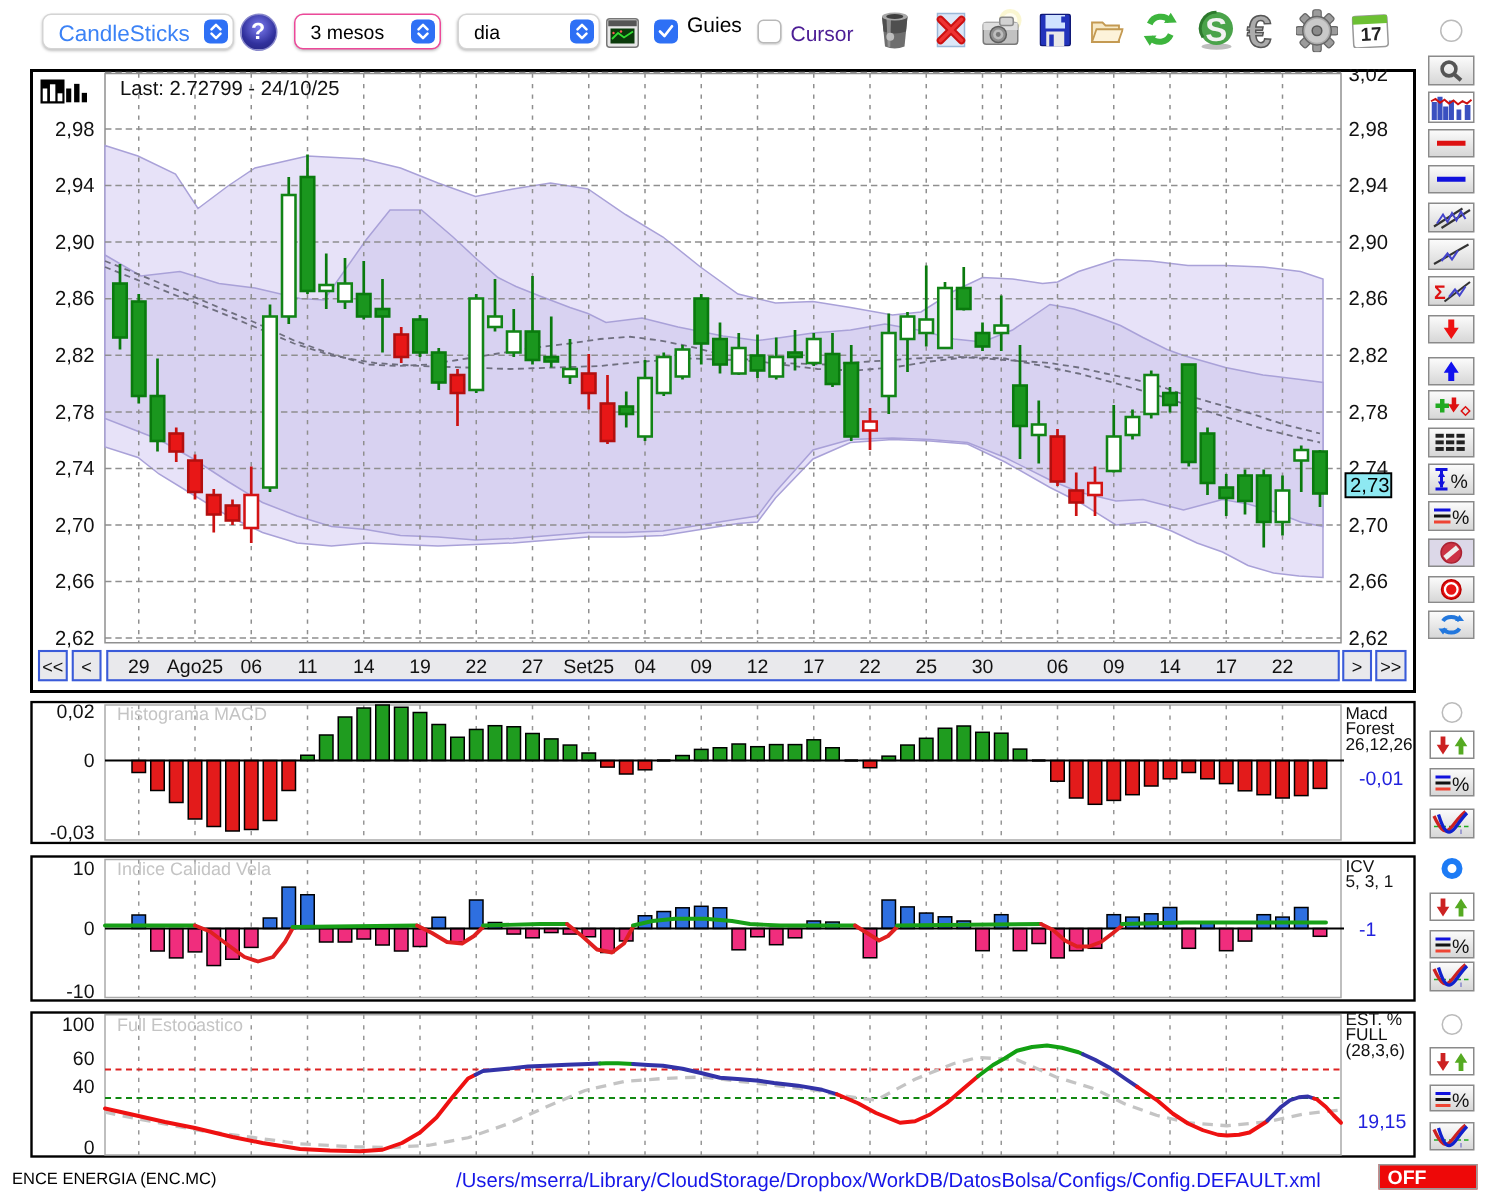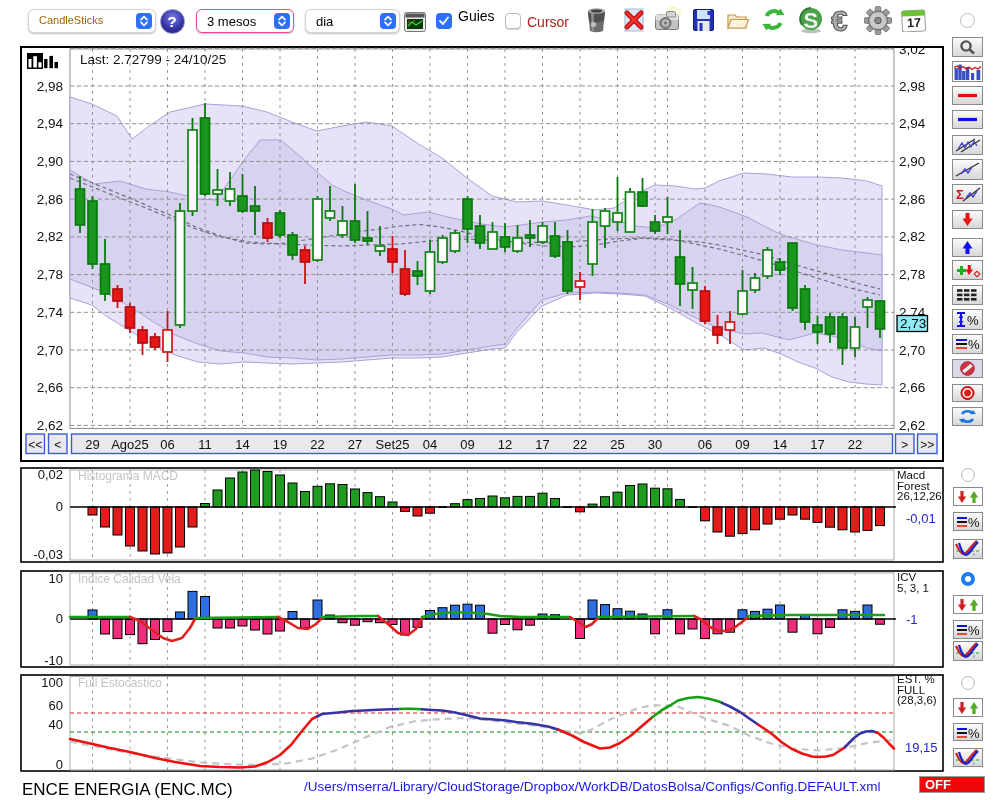--- a/index.html
+++ b/index.html
@@ -1,20 +1,20 @@
 <!DOCTYPE html>
 <html><head><meta charset="utf-8">
 <style>
 html,body{margin:0;padding:0;width:1000px;height:800px;background:#fff;overflow:hidden;
 font-family:"Liberation Sans", sans-serif;}
 *{font-family:"Liberation Sans", sans-serif;}
 </style></head>
 <body>
 <div style="position:absolute;left:28px;top:9px;width:128px;height:24px;background:#fff;border:1px solid #d4d4d4;border-radius:6px;box-shadow:0 1px 2px rgba(0,0,0,0.25);box-sizing:border-box">
-<span style="position:absolute;left:10px;top:4px;font-size:11px;color:#a16207">CandleSticks</span>
+<span style="position:absolute;left:10px;top:4px;font-size:15px;color:#3b82f6">CandleSticks</span>
 <div style="position:absolute;right:3px;top:3px;width:16px;height:16px;background:#2e70f5;border-radius:4px">
 <svg width="16" height="16" viewBox="0 0 16 16">
         <path d="M5 6.6 L8 3.6 L11 6.6" fill="none" stroke="#fff" stroke-width="1.7" stroke-linecap="round" stroke-linejoin="round"></path>
         <path d="M5 9.4 L8 12.4 L11 9.4" fill="none" stroke="#fff" stroke-width="1.7" stroke-linecap="round" stroke-linejoin="round"></path>
       </svg>
 </div>
   </div>
 <div style="position:absolute;left:196px;top:9px;width:98px;height:24px;background:#fff;border:1px solid #ec4899;border-radius:6px;box-shadow:0 1px 2px rgba(0,0,0,0.25);box-sizing:border-box">
 <span style="position:absolute;left:10px;top:4px;font-size:13px;color:#000">3 mesos</span>
 <div style="position:absolute;right:3px;top:3px;width:16px;height:16px;background:#2e70f5;border-radius:4px">
@@ -44,21 +44,21 @@
       <polyline points="4,14 8,10 12,13 18,9" fill="none" stroke="#33dd33" stroke-width="1.2"></polyline>
       <circle cx="5" cy="10" r="0.8" fill="#ff5555"></circle>
       <circle cx="10" cy="9" r="0.8" fill="#ff5555"></circle>
     </svg></div>
 <div style="position:absolute;left:436px;top:13px;width:16px;height:16px;background:#2e70f5;border-radius:4px">
 <svg width="16" height="16" viewBox="0 0 16 16">
       <path d="M4 8 L7 11 L12 4.5" fill="none" stroke="#fff" stroke-width="1.8" stroke-linecap="round" stroke-linejoin="round"></path>
     </svg></div>
 <span style="position:absolute;left:458px;top:8px;font-size:14px;color:#000">Guies</span>
 <div style="position:absolute;left:505px;top:13px;width:16px;height:16px;background:#fff;border:1px solid #b9b9b9;border-radius:4px;box-sizing:border-box;box-shadow:0 1px 1px rgba(0,0,0,0.15)"></div>
-<span style="position:absolute;left:527px;top:14px;font-size:14px;color:#b91c1c">Cursor</span>
+<span style="position:absolute;left:527px;top:14px;font-size:14px;color:#4c1d95">Cursor</span>
 <div style="position:absolute;left:586px;top:7px"><svg width="21" height="26" viewBox="0 0 21 26">
 <path d="M2 4 L19 4 L17 24 Q10.5 26.5 4 24 Z" fill="#6e6e6e"></path>
 <path d="M2 4 L19 4 L18 14 Q10.5 16.5 3 14 Z" fill="#4f4f4f"></path>
 <path d="M5 5 L8 5 L7.5 24.5 L5.8 24 Z" fill="#9a9a9a" opacity="0.85"></path>
 <ellipse cx="10.5" cy="4" rx="8.5" ry="2.7" fill="#a8a8a8"></ellipse>
 <ellipse cx="10.5" cy="4" rx="5.7" ry="1.6" fill="#3f3f3f"></ellipse>
 <circle cx="7.5" cy="17.5" r="2.6" fill="#c4c4c4" opacity="0.9"></circle>
 </svg></div>
 <div style="position:absolute;left:622px;top:8px"><svg width="24" height="24" viewBox="0 0 24 24">
 <rect x="3" y="1" width="18" height="22" fill="#dce8f8" stroke="#9bb8d8"></rect>
@@ -792,17 +792,17 @@
   </div>
 <div style="position:absolute;left:953px;top:747.5px;width:30px;height:19.5px;background:linear-gradient(#fbfbfb,#d7d7d7);border:1px solid #8a8a8a;box-sizing:border-box;">
     <svg width="28" height="18" viewBox="0 0 28 18" style="display:block">
       <line x1="2" y1="11" x2="26" y2="11" stroke="#22aa22" stroke-width="1" stroke-dasharray="3,2"></line>
       <path d="M2 4 C7 15,10 16,14 11 C18 6,20 3,23 1" fill="none" stroke="#cc2222" stroke-width="2.2"></path>
       <path d="M5 3 C9 16,12 17,16 12 C19 8,21 5,24 2" fill="none" stroke="#1122cc" stroke-width="2.2"></path>
       <line x1="20" y1="13" x2="20" y2="16" stroke="#8888cc" stroke-width="1"></line>
     </svg>
   </div>
 
-<span style="position:absolute;left:22px;top:779.5px;font-size:17px;color:#000">ENCE ENERGIA (ENC.MC)</span>
+<span style="position:absolute;left:8px;top:779.5px;font-size:11px;color:#000">ENCE ENERGIA (ENC.MC)</span>
 <span style="position:absolute;left:304px;top:779px;font-size:13.5px;color:#1717e8">/Users/mserra/Library/CloudStorage/Dropbox/WorkDB/DatosBolsa/Configs/Config.DEFAULT.xml</span>
 <div style="position:absolute;left:919px;top:776px;width:66px;height:17px;background:#ee0808;border:1.6px solid #999;box-sizing:border-box">
 <span style="position:absolute;left:5px;top:0;font-size:13px;font-weight:bold;color:#fff">OFF</span>
   </div>
 
 </body></html>

